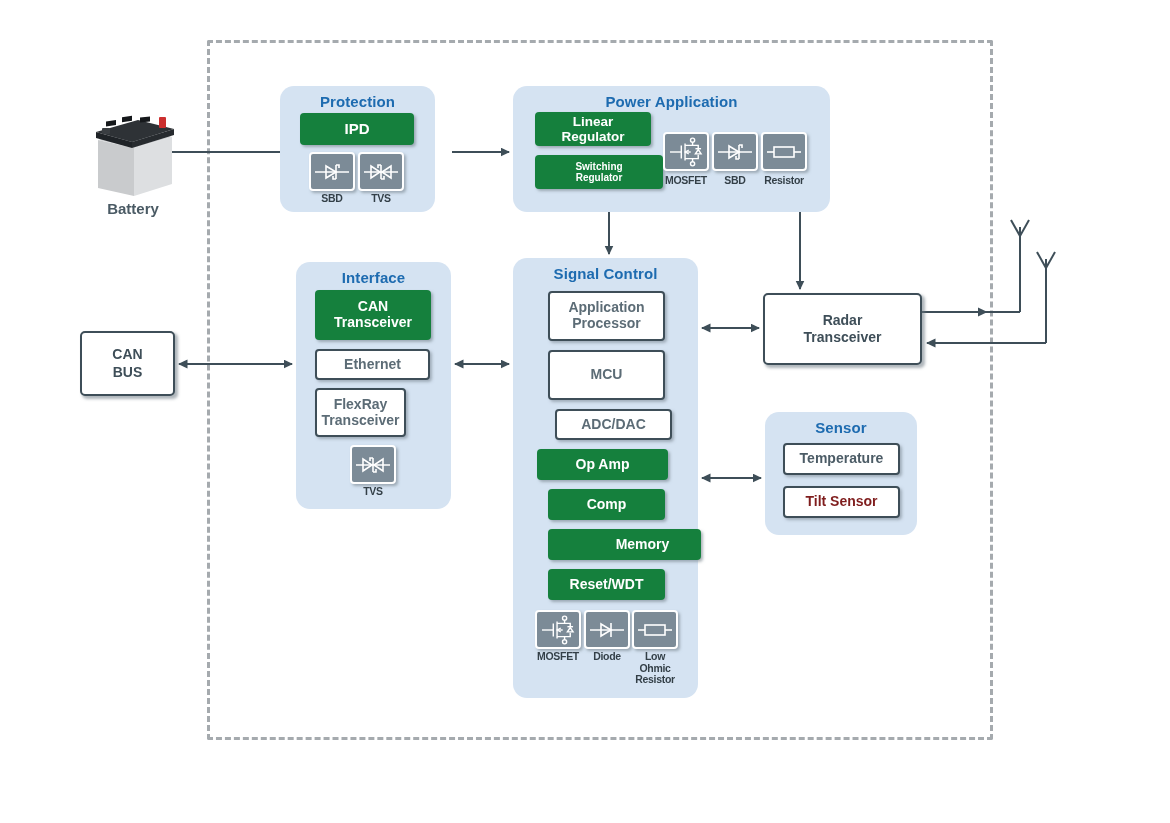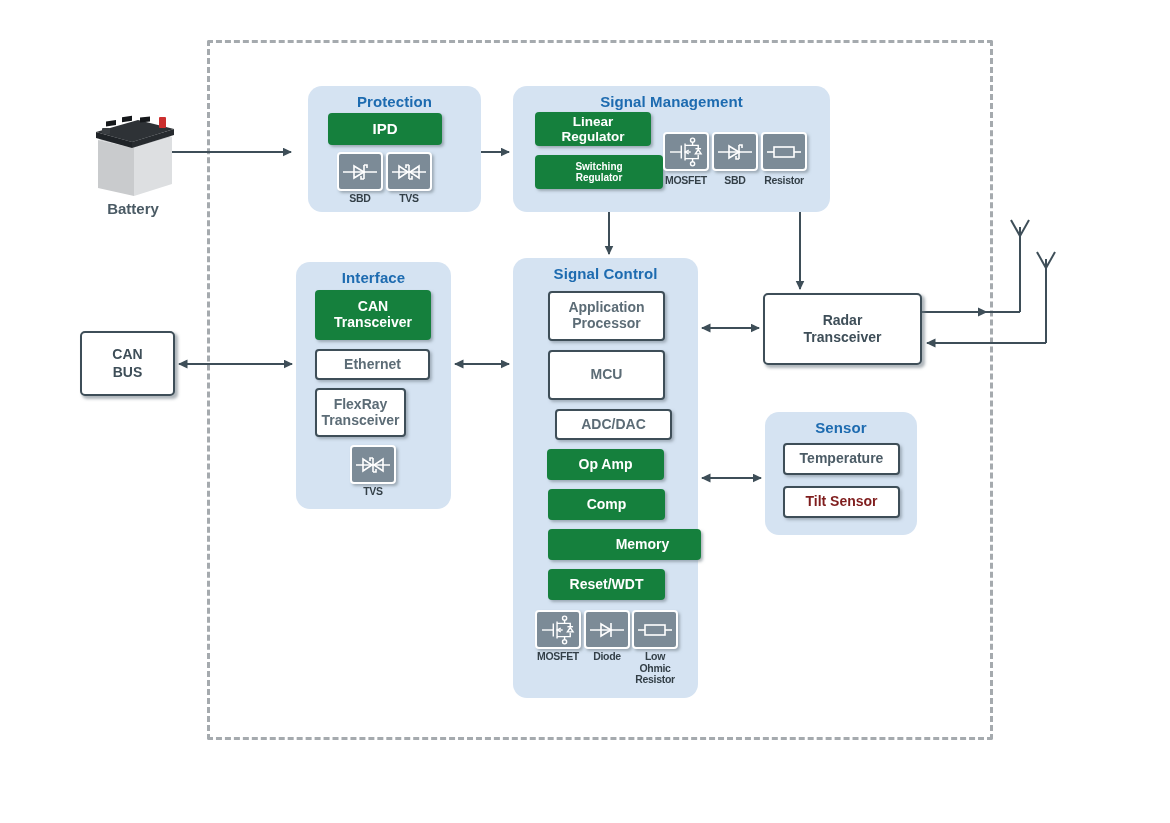--- a/index.html
+++ b/index.html
@@ -111,21 +111,21 @@
       <rect x="52" y="13" width="10" height="5" fill="#15181b" transform="skewY(-6)"></rect>
       <rect x="71" y="7" width="7" height="11" rx="1" fill="#cc2f2f"></rect>
       <rect x="14" y="18" width="8" height="6" rx="1" fill="#3a3e42"></rect>
     </svg>
   </div>
   <div class="abs ext-label" style="left:84px;top:200px;width:98px;">Battery</div>
 
   <div class="abs node pre" style="left:80px;top:331px;width:95px;height:65px;">CAN
 BUS</div>
 
-  <div class="abs panel" style="left:308px;top:86px;width:173px;height:126px;">
+  <div class="abs panel" style="left:280px;top:86px;width:155px;height:126px;">
     <div class="panel-title">Protection</div>
     <div class="abs blk-dark" style="left:20px;top:27px;width:114px;height:32px;font-size:15px;">IPD</div>
     <div class="abs icon-box" style="left:29px;top:66px;">
       <svg width="40" height="26" viewBox="0 0 40 26" stroke="#ffffff" stroke-width="1.6" fill="none">
         <line x1="3" y1="13" x2="37" y2="13"></line>
         <path d="M14,7 L14,19 L24,13 Z"></path>
         <path d="M24,6 V20 M24,6 H27 V9 M24,20 H21 V17"></path>
       </svg>
     </div>
     <div class="abs icon-box" style="left:78px;top:66px;">
@@ -134,21 +134,21 @@
         <path d="M10,7 L10,19 L19,13 Z"></path>
         <path d="M30,7 L30,19 L21,13 Z"></path>
         <path d="M20,6 V20 M20,6 H17 V9 M20,20 H23 V17"></path>
       </svg>
     </div>
     <div class="abs icon-label" style="left:29px;top:107px;width:46px;">SBD</div>
     <div class="abs icon-label" style="left:78px;top:107px;width:46px;">TVS</div>
   </div>
 
   <div class="abs panel" style="left:513px;top:86px;width:317px;height:126px;">
-    <div class="panel-title">Signal Management</div>
+    <div class="panel-title">Power Application</div>
     <div class="abs blk-dark pre" style="left:22px;top:26px;width:116px;height:34px;font-size:13.5px;">Linear
 Regulator</div>
     <div class="abs blk-dark pre" style="left:22px;top:69px;width:128px;height:34px;font-size:10px;">Switching
 Regulator</div>
     <div class="abs icon-box" style="left:150px;top:46px;">
       <svg width="40" height="32" viewBox="0 0 40 34" stroke="#ffffff" stroke-width="1.5" fill="none">
         <circle cx="27" cy="4.5" r="2.2"></circle>
           <circle cx="27" cy="29.5" r="2.2"></circle>
         <line x1="3" y1="17" x2="15" y2="17"></line>
         <line x1="15" y1="10" x2="15" y2="24"></line>
@@ -198,21 +198,21 @@
     </div>
     <div class="abs icon-label" style="left:54px;top:224px;width:46px;">TVS</div>
   </div>
 
   <div class="abs panel" style="left:513px;top:258px;width:185px;height:440px;">
     <div class="panel-title">Signal Control</div>
     <div class="abs blk-light pre" style="left:35px;top:33px;width:117px;height:50px;">Application
 Processor</div>
     <div class="abs blk-light" style="left:35px;top:92px;width:117px;height:50px;">MCU</div>
     <div class="abs blk-light" style="left:42px;top:151px;width:117px;height:31px;">ADC/DAC</div>
-    <div class="abs blk-dark" style="left:34px;top:191px;width:117px;height:31px;">Op Amp</div>
+    <div class="abs blk-dark" style="left:24px;top:191px;width:131px;height:31px;">Op Amp</div>
     <div class="abs blk-dark" style="left:35px;top:231px;width:117px;height:31px;">Comp</div>
     <div class="abs blk-dark" style="left:35px;top:271px;width:117px;height:31px;padding-left:36px;">Memory</div>
     <div class="abs blk-dark" style="left:35px;top:311px;width:117px;height:31px;">Reset/WDT</div>
     <div class="abs icon-box" style="left:22px;top:352px;">
       <svg width="40" height="32" viewBox="0 0 40 34" stroke="#ffffff" stroke-width="1.5" fill="none">
         <circle cx="27" cy="4.5" r="2.2"></circle>
           <circle cx="27" cy="29.5" r="2.2"></circle>
         <line x1="3" y1="17" x2="15" y2="17"></line>
         <line x1="15" y1="10" x2="15" y2="24"></line>
         <line x1="19" y1="8" x2="19" y2="26"></line>

